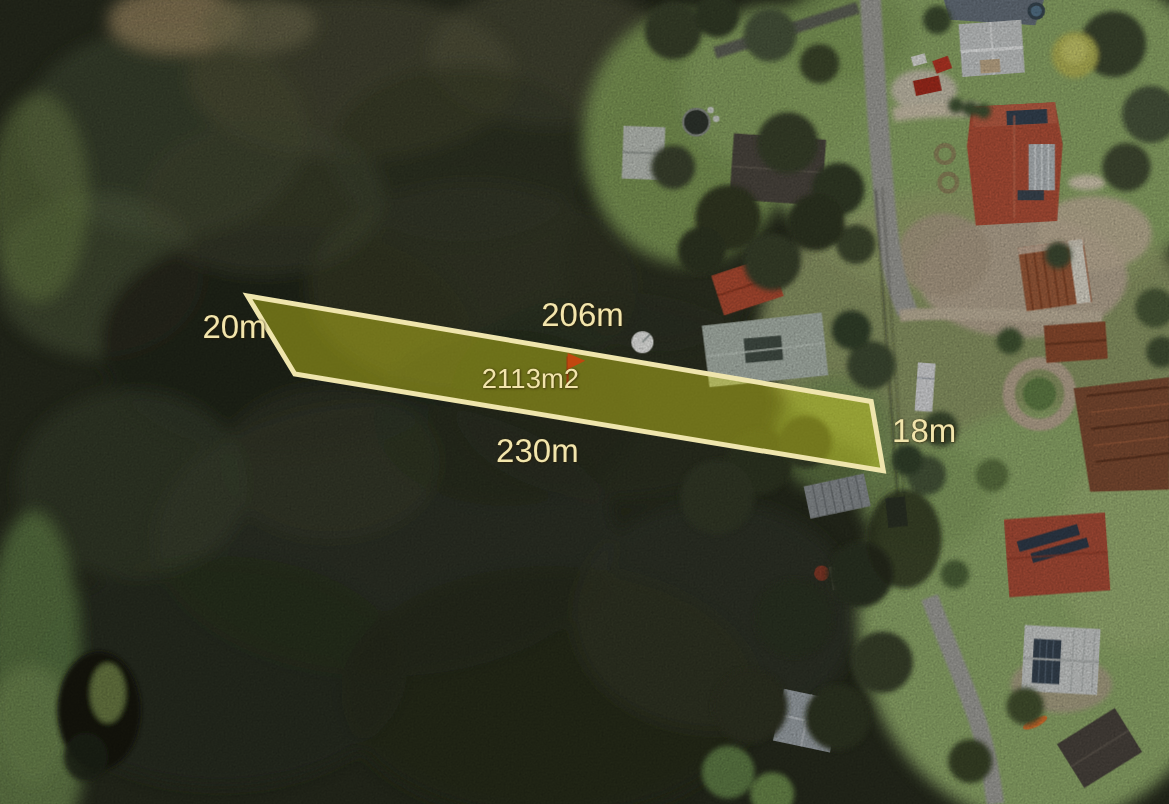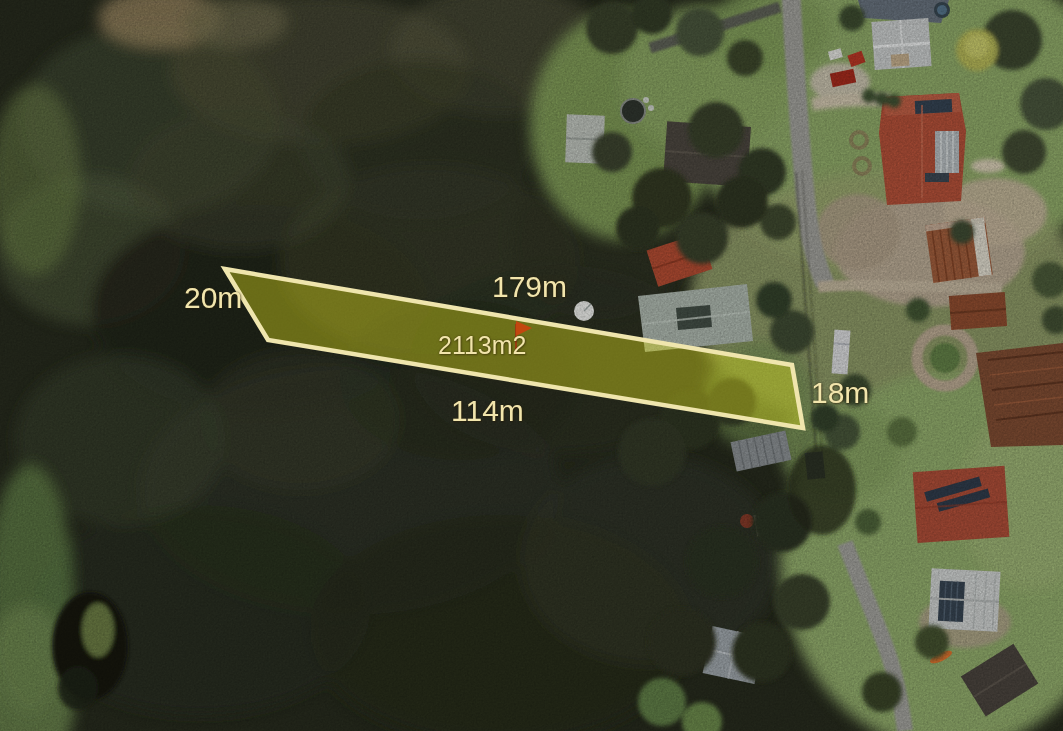--- a/index.html
+++ b/index.html
@@ -278,20 +278,20 @@
       <polygon points="225,269 792,365 803,428 268,340" fill-opacity="0.42" stroke-width="4.5" stroke-linejoin="miter" fill="#d8d81c" stroke="#efe5ad"></polygon>
       <g>
         <path d="M516,324 L516,353" stroke-width="2" fill="none" stroke="#9a3c10"></path>
         <polygon points="516,321 532,328 516,336" fill="#c2470f"></polygon>
       </g>
     </g>
   </svg>
 
   <div class="mlabel" style="left: 184px; top: 283px; color: rgb(242, 229, 172);">20m</div>
 
-  <div class="mlabel" style="left: 492px; top: 272px; color: rgb(242, 229, 172);">179m</div>
+  <div class="mlabel" style="left: 492px; top: 272px; color: rgb(242, 229, 172);">206m</div>
 
   <div class="mlabel small" style="left: 438px; top: 333px; color: rgb(242, 229, 172);">2113m2</div>
 
-  <div class="mlabel" style="left: 451px; top: 396px; color: rgb(242, 229, 172);">114m</div>
+  <div class="mlabel" style="left: 451px; top: 396px; color: rgb(242, 229, 172);">230m</div>
 
   <div class="mlabel" style="left: 811px; top: 378px; color: rgb(242, 229, 172);">18m</div>
 </div>
 
 </body></html>

